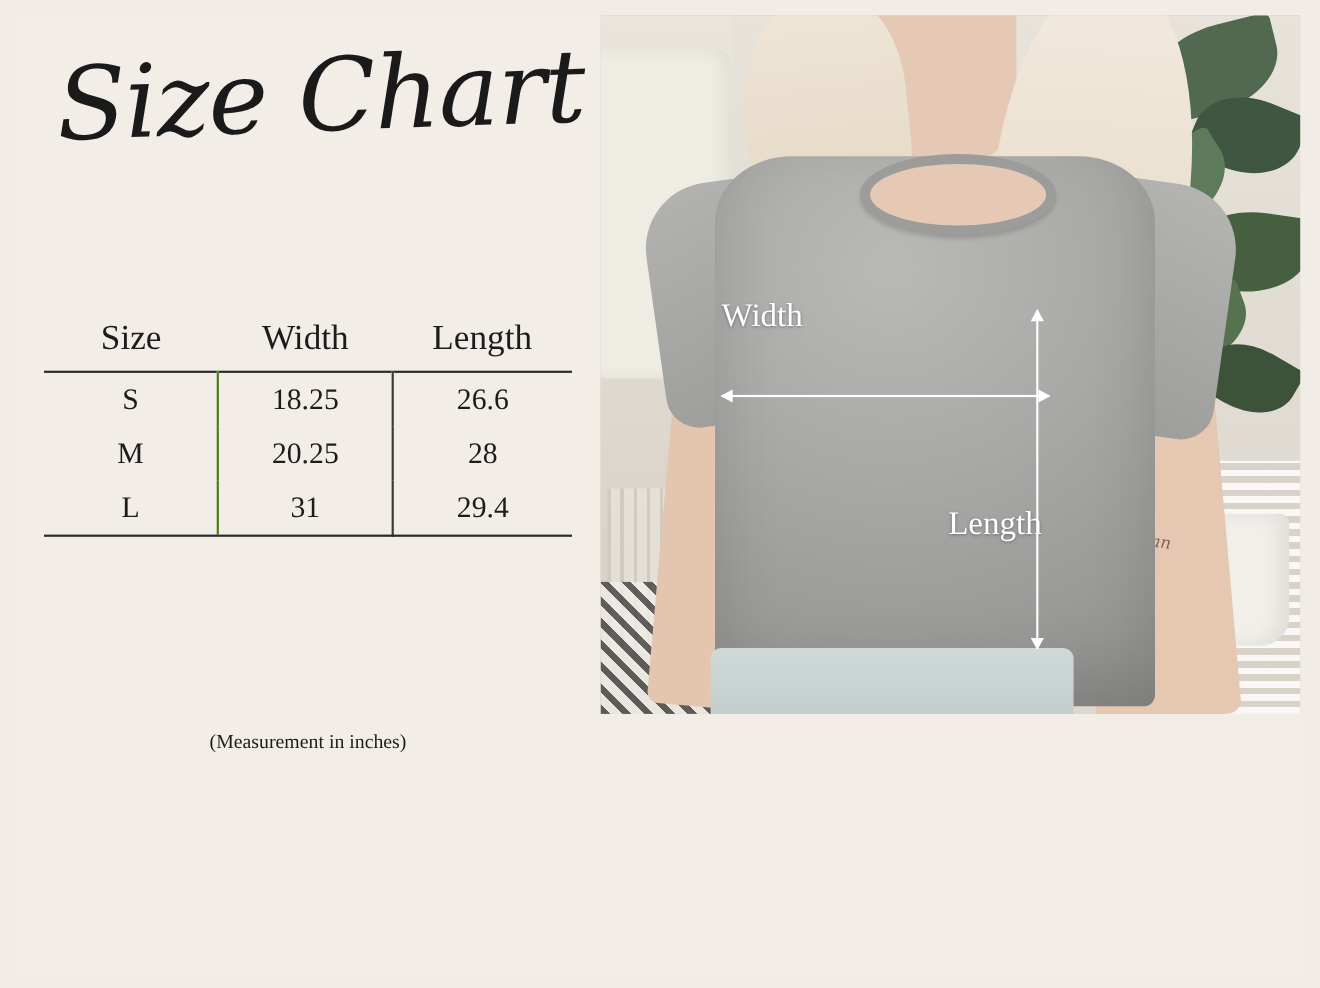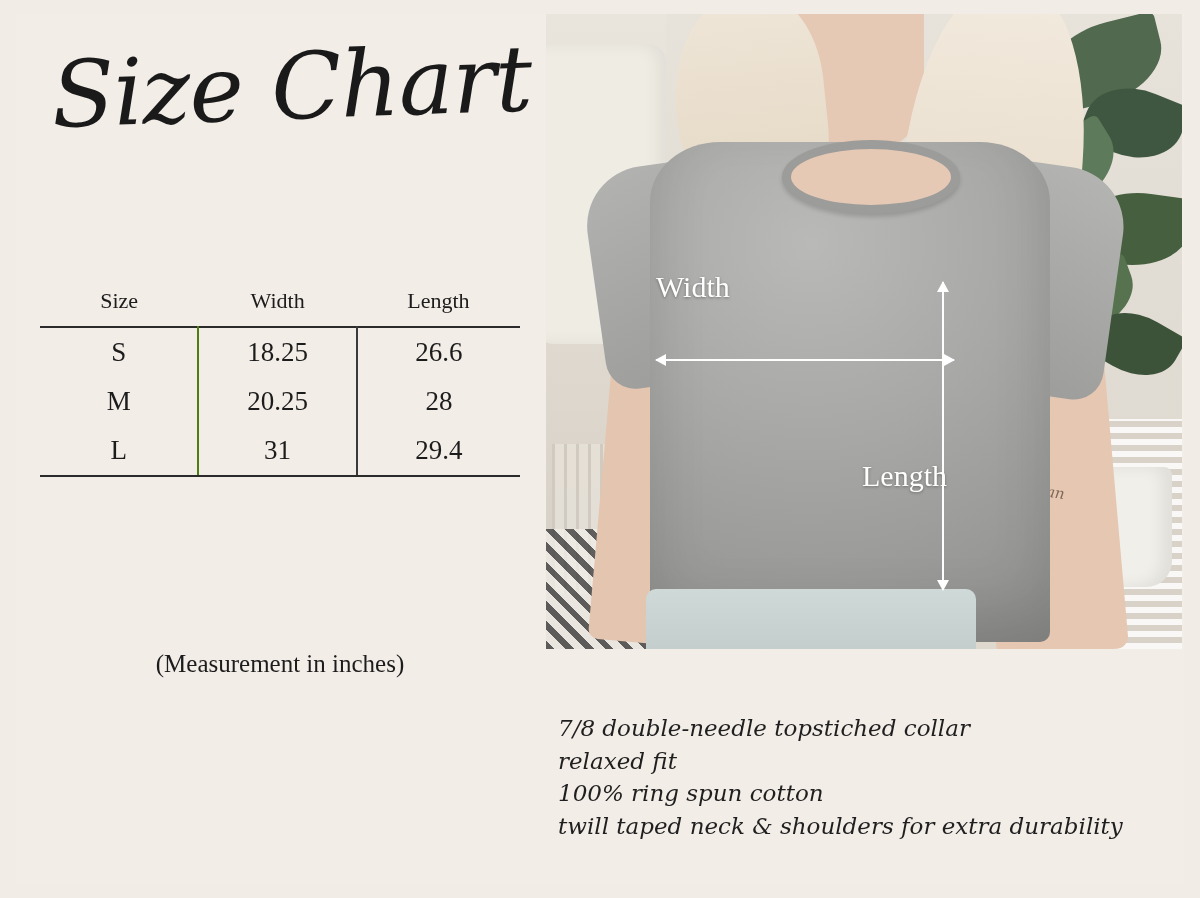--- a/index.html
+++ b/index.html
@@ -60,21 +60,21 @@
     width: 480px;
   }
   table.size-table {
     width: 100%;
     border-collapse: collapse;
     font-size: 26px;
     color: #1c1c1c;
   }
   table.size-table th {
     font-weight: normal;
-    font-size: 22px;
+    font-size: 32px;
     padding: 4px 0 12px 0;
     text-align: center;
   }
   table.size-table thead tr {
     border-bottom: 2px solid #2b2b2b;
   }
   table.size-table td {
     text-align: center;
     padding: 9px 0;
     font-size: 27px;
@@ -91,24 +91,24 @@
   table.size-table thead th.col-width {
     border-left: none;
     border-right: none;
   }
   table.size-table tbody tr:last-child td {
     border-bottom: 2px solid #2b2b2b;
   }
   .measure-note {
     position: absolute;
     left: 24px;
-    top: 636px;
+    top: 650px;
     width: 480px;
     text-align: center;
-    font-size: 25px;
+    font-size: 18px;
     color: #1c1c1c;
   }
 
   
   .right {
     position: absolute;
     left: 530px;
     top: 0;
     width: 640px;
     height: 100%;
@@ -417,22 +417,16 @@
         <div class="shirt"></div>
         <div class="collar"></div>
         <div class="jeans"></div>
 
         <div class="meas-label label-width">Width</div>
         <div class="arrow-h"></div>
         <div class="meas-label label-length">Length</div>
         <div class="arrow-v"></div>
       </div>
 
-      <ul class="feature-list">
-        <li>7/8 double-needle topstiched collar</li>
-        <li>relaxed fit</li>
-        <li>100% ring spun cotton</li>
-        <li>twill taped neck &amp; shoulders for extra durability</li>
-      </ul>
     </div>
 
   </div>
 </div>
 
 </body></html>

